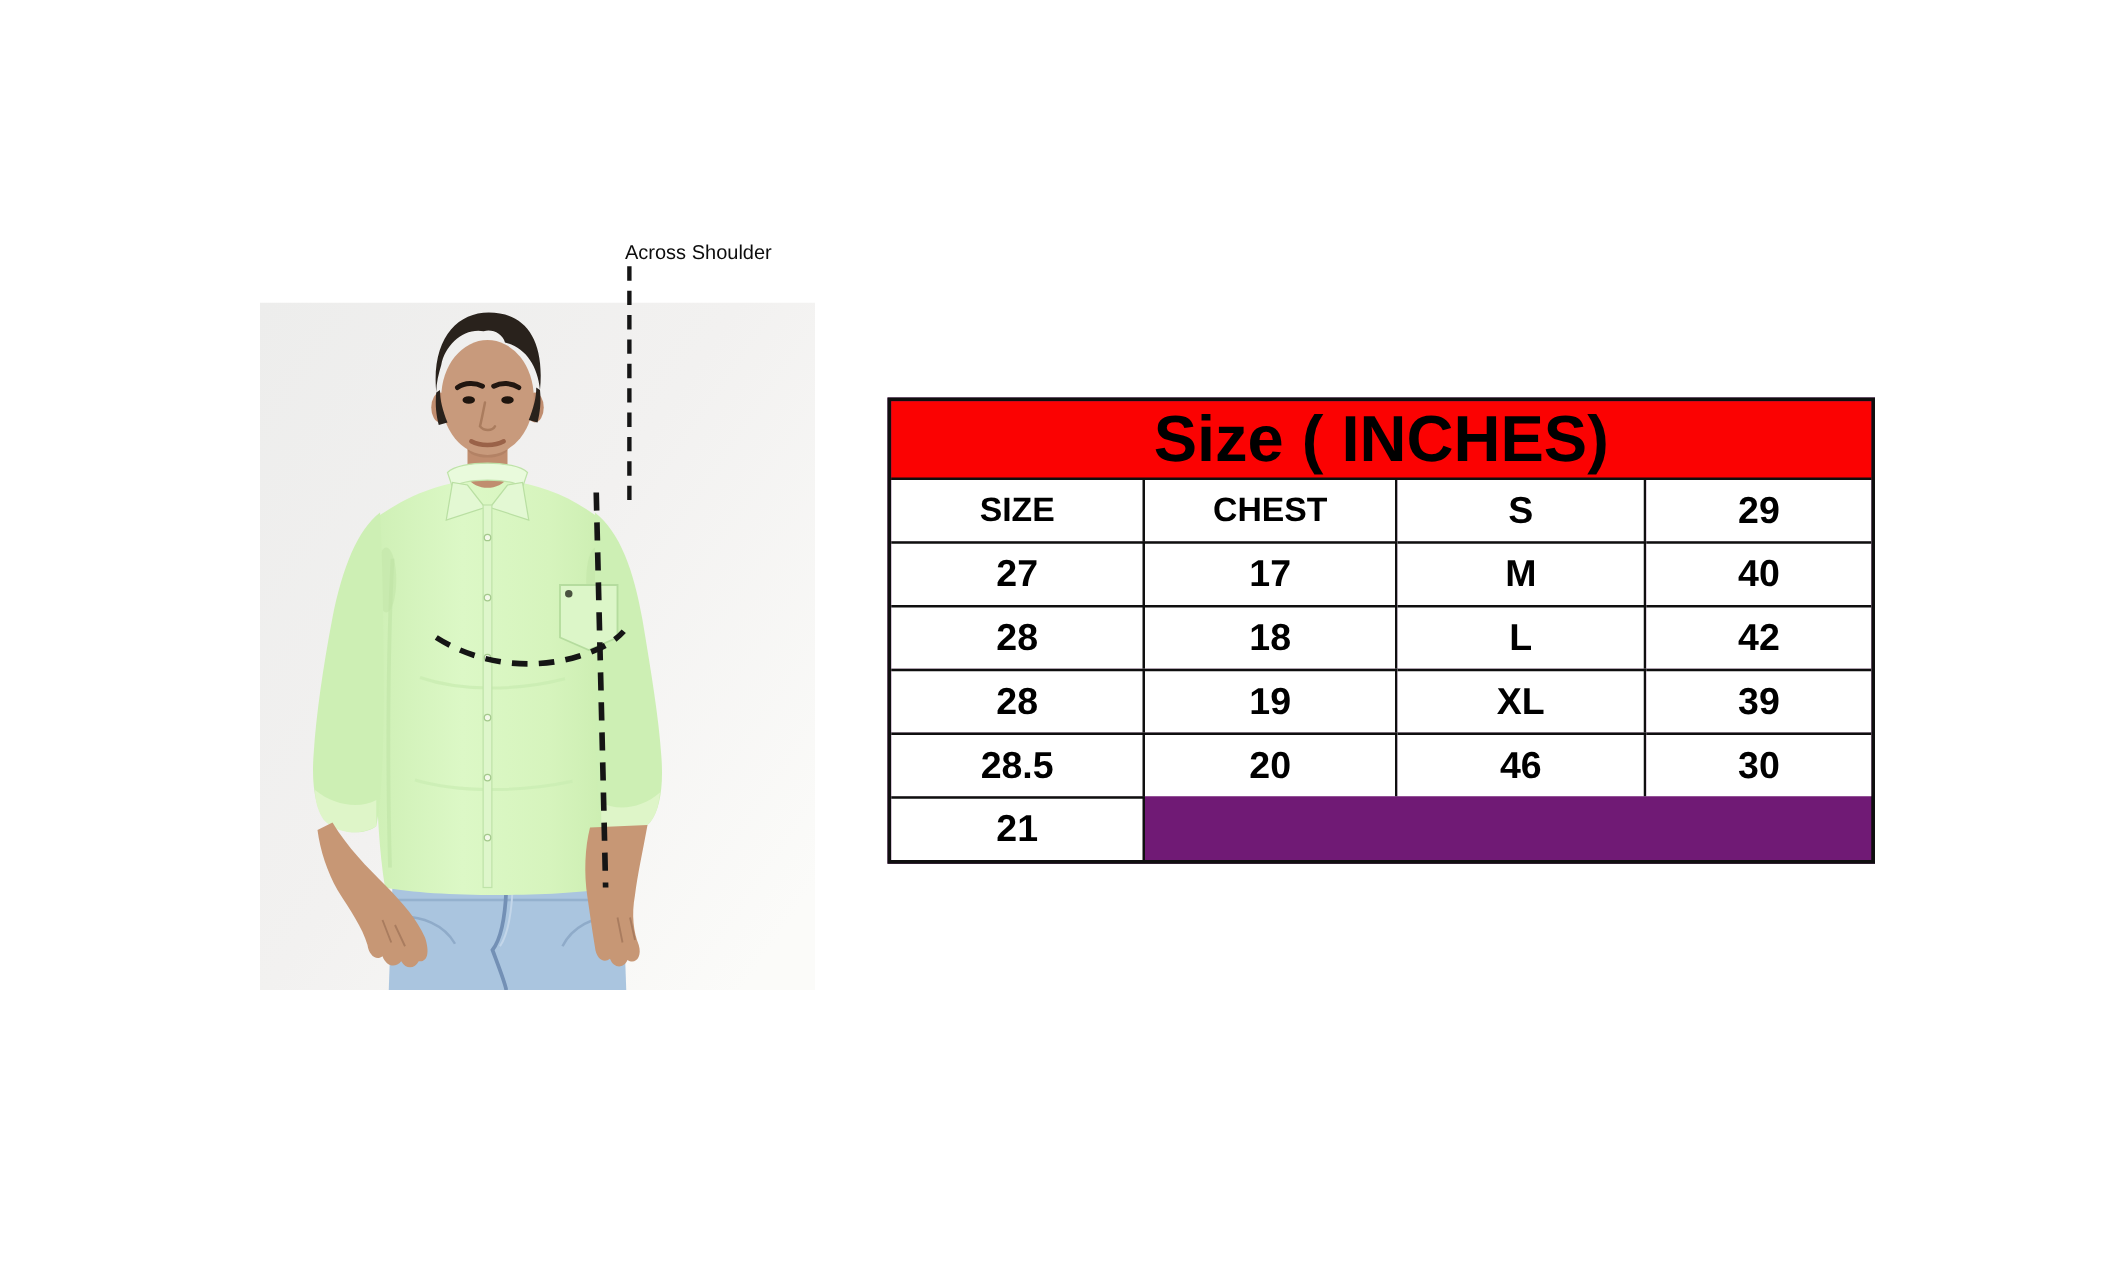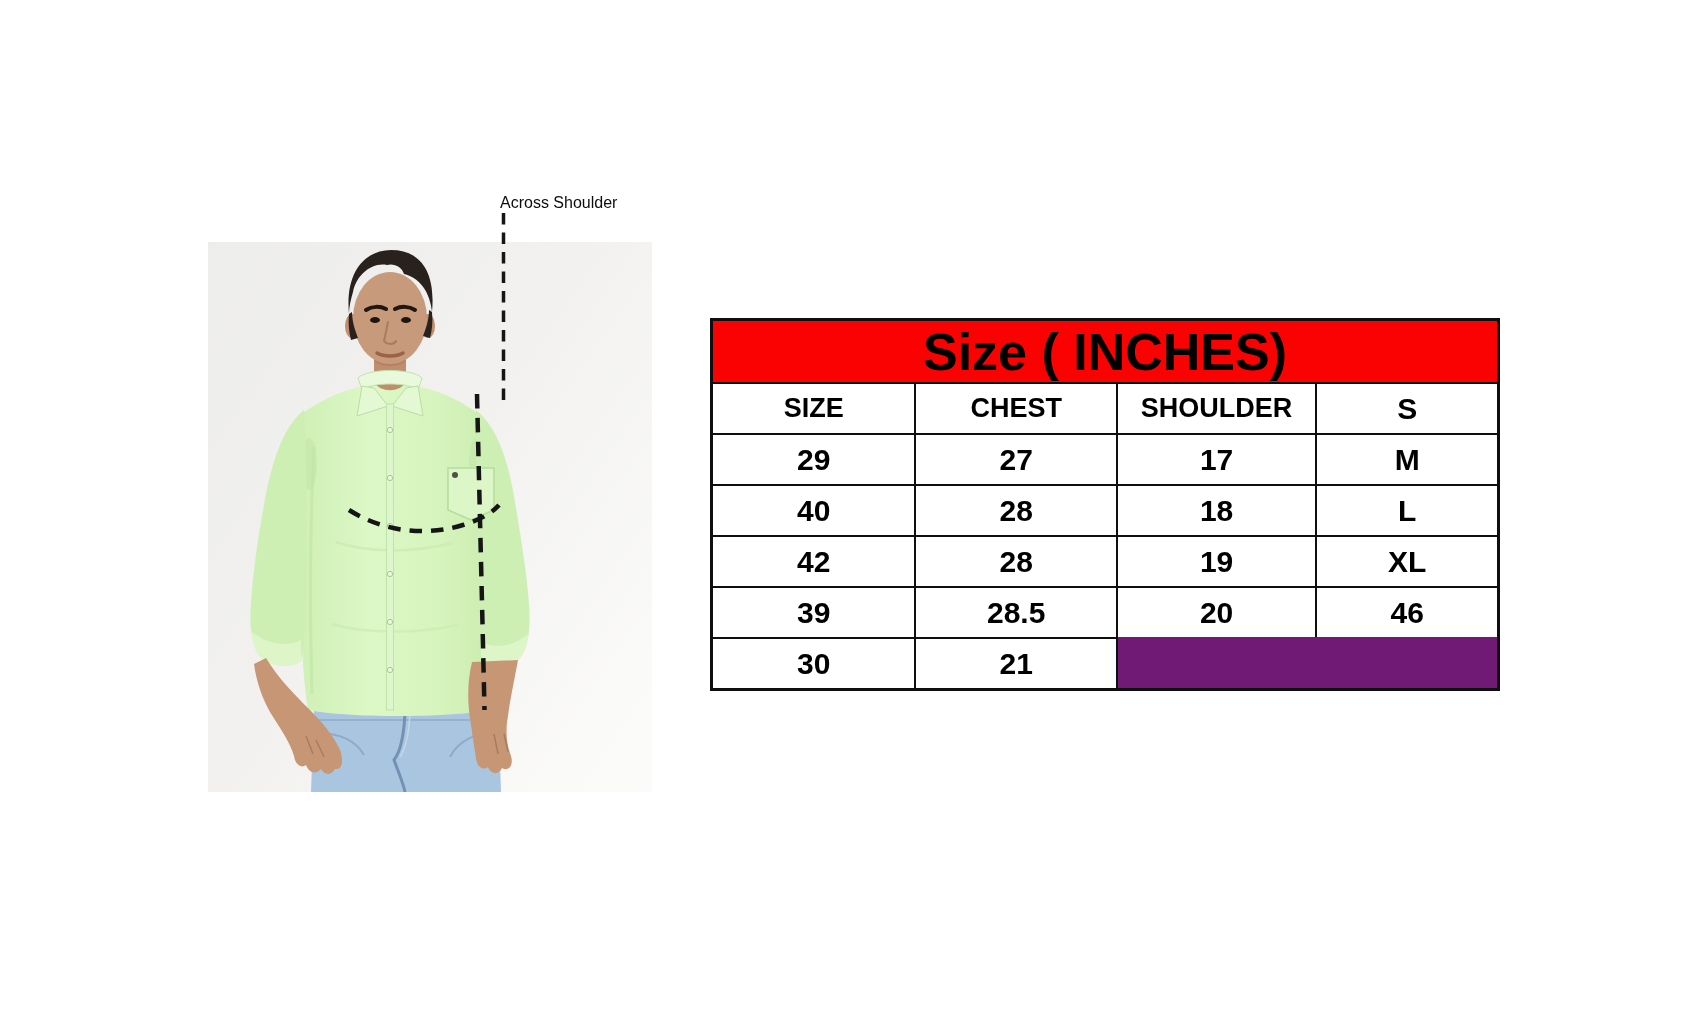--- a/index.html
+++ b/index.html
@@ -149,21 +149,20 @@
   <path d="M503.5,213 L503.5,404" stroke="#151515" stroke-width="3.5" stroke-dasharray="11.5 8" fill="none"></path>
   <path d="M477,394 C479,480 482,600 484.5,710" stroke="#151515" stroke-width="4.5" stroke-dasharray="14.5 9.5" fill="none"></path>
   <path d="M349,510 C382,531 424,537 463,525 C479,520 491,514 499,505" stroke="#151515" stroke-width="4.5" stroke-dasharray="12.5 9" fill="none"></path>
 </svg>
 
 <div class="size-table">
   <div class="banner">Size ( INCHES)</div>
   <div class="grid">
     <div class="cell head">SIZE</div>
     <div class="cell head">CHEST</div>
-    <div class="cell head">SHOULDER</div>
 
     <div class="cell">S</div>
     <div class="cell">29</div>
     <div class="cell">27</div>
     <div class="cell">17</div>
 
     <div class="cell">M</div>
     <div class="cell">40</div>
     <div class="cell">28</div>
     <div class="cell">18</div>

